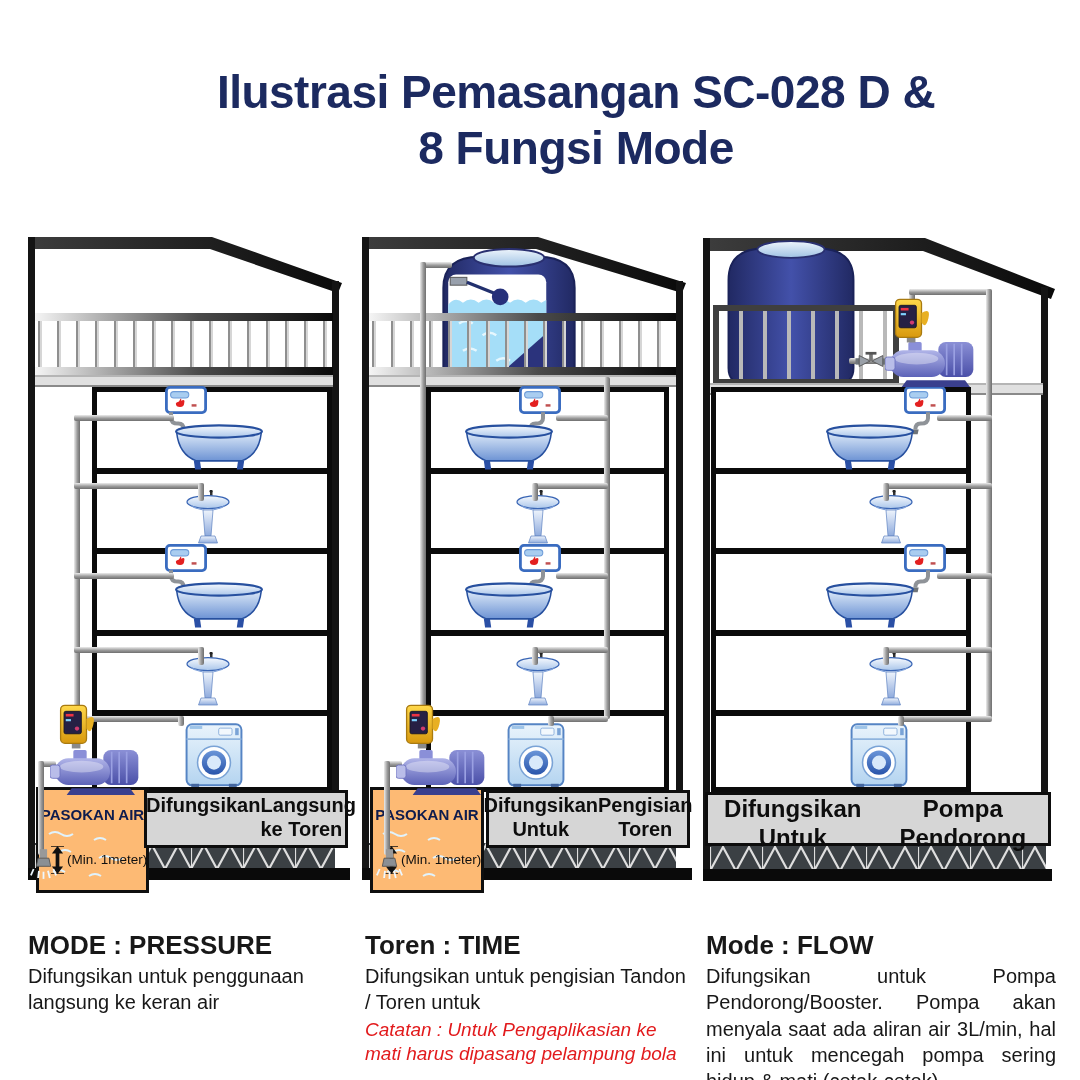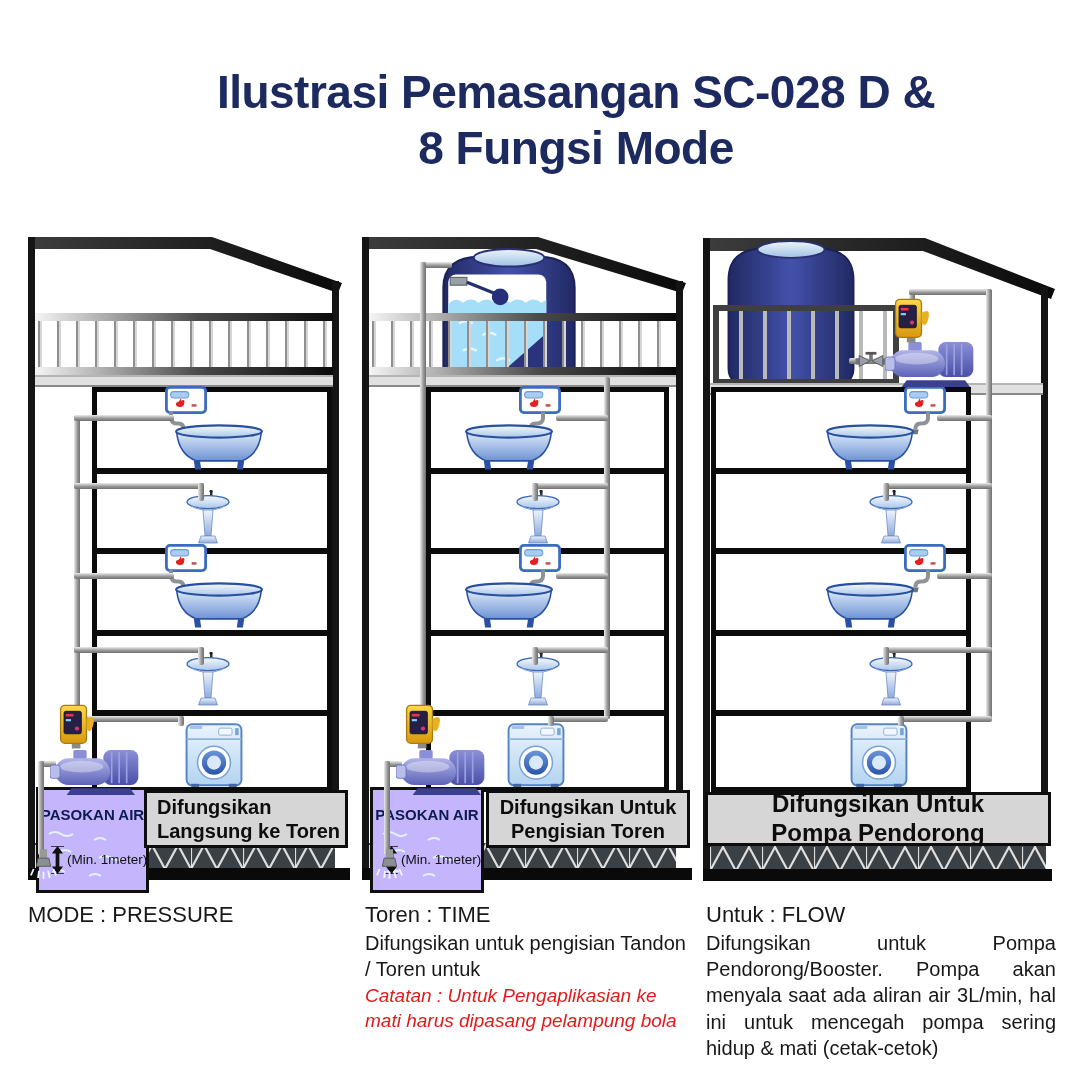--- a/index.html
+++ b/index.html
@@ -18,33 +18,33 @@
   .slab{position:absolute;height:12px;background:#e0e0e0;border-top:2px solid #b5b5b5;border-bottom:2px solid #8a8a8a;box-sizing:border-box;}
   .rail{position:absolute;height:8px;background:linear-gradient(90deg,#f5f5f5,#4a4a4a 55%,#0a0a0a);}
   .bars{position:absolute;background:repeating-linear-gradient(90deg,#8f8f8f 0 2px,#d6d6d6 2px 4px,transparent 4px 19px);}
   .bars3{position:absolute;border:6px solid #3f3f3f;box-sizing:border-box;
          background:repeating-linear-gradient(90deg,transparent 0 20px,#b9b9b9 20px 24px);}
   
   .ph{position:absolute;height:6px;background:linear-gradient(180deg,#ececec,#9a9a9a 55%,#6f6f6f);border-radius:2px;}
   .pv{position:absolute;width:6px;background:linear-gradient(90deg,#ececec,#9a9a9a 55%,#6f6f6f);border-radius:2px;}
   
   .caption{position:absolute;background:#d6d6d6;border:3px solid #0d0d0d;box-sizing:border-box;
-           color:#0d0d0d;font-weight:700;display:flex;flex-direction:column;justify-content:center;}
+           color:#0d0d0d;font-weight:700;display:flex;flex-direction:row;justify-content:center;}
   .caption span{display:block;line-height:1.2;}
-  .supply{position:absolute;background:#c4b5fd;border:3px solid #0f0f0f;box-sizing:border-box;}
+  .supply{position:absolute;background:#fdba74;border:3px solid #0f0f0f;box-sizing:border-box;}
   .supply .lbl{position:absolute;left:0;top:16px;width:100%;text-align:center;
                font-weight:700;font-size:15px;color:#0d1b4d;letter-spacing:0;}
   .supply .minlbl{position:absolute;left:28px;top:62px;font-size:13.5px;color:#101010;white-space:nowrap;}
   .truss{position:absolute;}
   .basestrip{position:absolute;background:#0a0a0a;height:12px;}
   .fx{position:absolute;}
   .flip{transform:scaleX(-1);}
   
   .mode{position:absolute;top:901px;color:#181818;}
-  .mode .mtitle{font-weight:400;font-size:22px;line-height:1.3;}
+  .mode .mtitle{font-weight:700;font-size:26px;line-height:1.3;margin-top:28px;}
   .mode .mdesc{font-size:20px;line-height:1.32;}
   .mode .mnote{font-size:19px;font-style:italic;color:#e21a1c;line-height:1.3;margin-top:2px;}
   .just{text-align:justify;}
 </style>
 </head>
 <body>
 
 <svg width="0" height="0" style="position:absolute">
   <defs>
     <linearGradient id="gTub" x1="0" y1="0" x2="0" y2="1">
@@ -478,24 +478,25 @@
     <svg class="fx" style="left:182px;top:112px;width:100px;height:50px">
         <use href="#sym-pump"></use>
       </svg>
     <svg class="fx" style="left:190px;top:72px;width:38px;height:46px">
         <use href="#sym-ctrl"></use>
       </svg>
   </div>
 
   <div class="mode" style="left:28px;width:330px;">
     <div class="mtitle">MODE : PRESSURE</div>
+    <div class="mdesc">Difungsikan untuk penggunaan langsung ke keran air</div>
   </div>
   <div class="mode" style="left:365px;width:332px;">
     <div class="mtitle">Toren : TIME</div>
     <div class="mdesc">Difungsikan untuk pengisian Tandon / Toren untuk</div>
     <div class="mnote">Catatan : Untuk Pengaplikasian ke mati harus dipasang pelampung bola</div>
   </div>
   <div class="mode" style="left:706px;width:350px;">
-    <div class="mtitle">Untuk : FLOW</div>
+    <div class="mtitle">Mode : FLOW</div>
     <div class="mdesc just">Difungsikan untuk Pompa Pendorong/Booster. Pompa akan menyala saat ada aliran air 3L/min, hal ini untuk mencegah pompa sering hidup &amp; mati (cetak-cetok)</div>
   </div>
 
 </div>
 
 </body></html>

